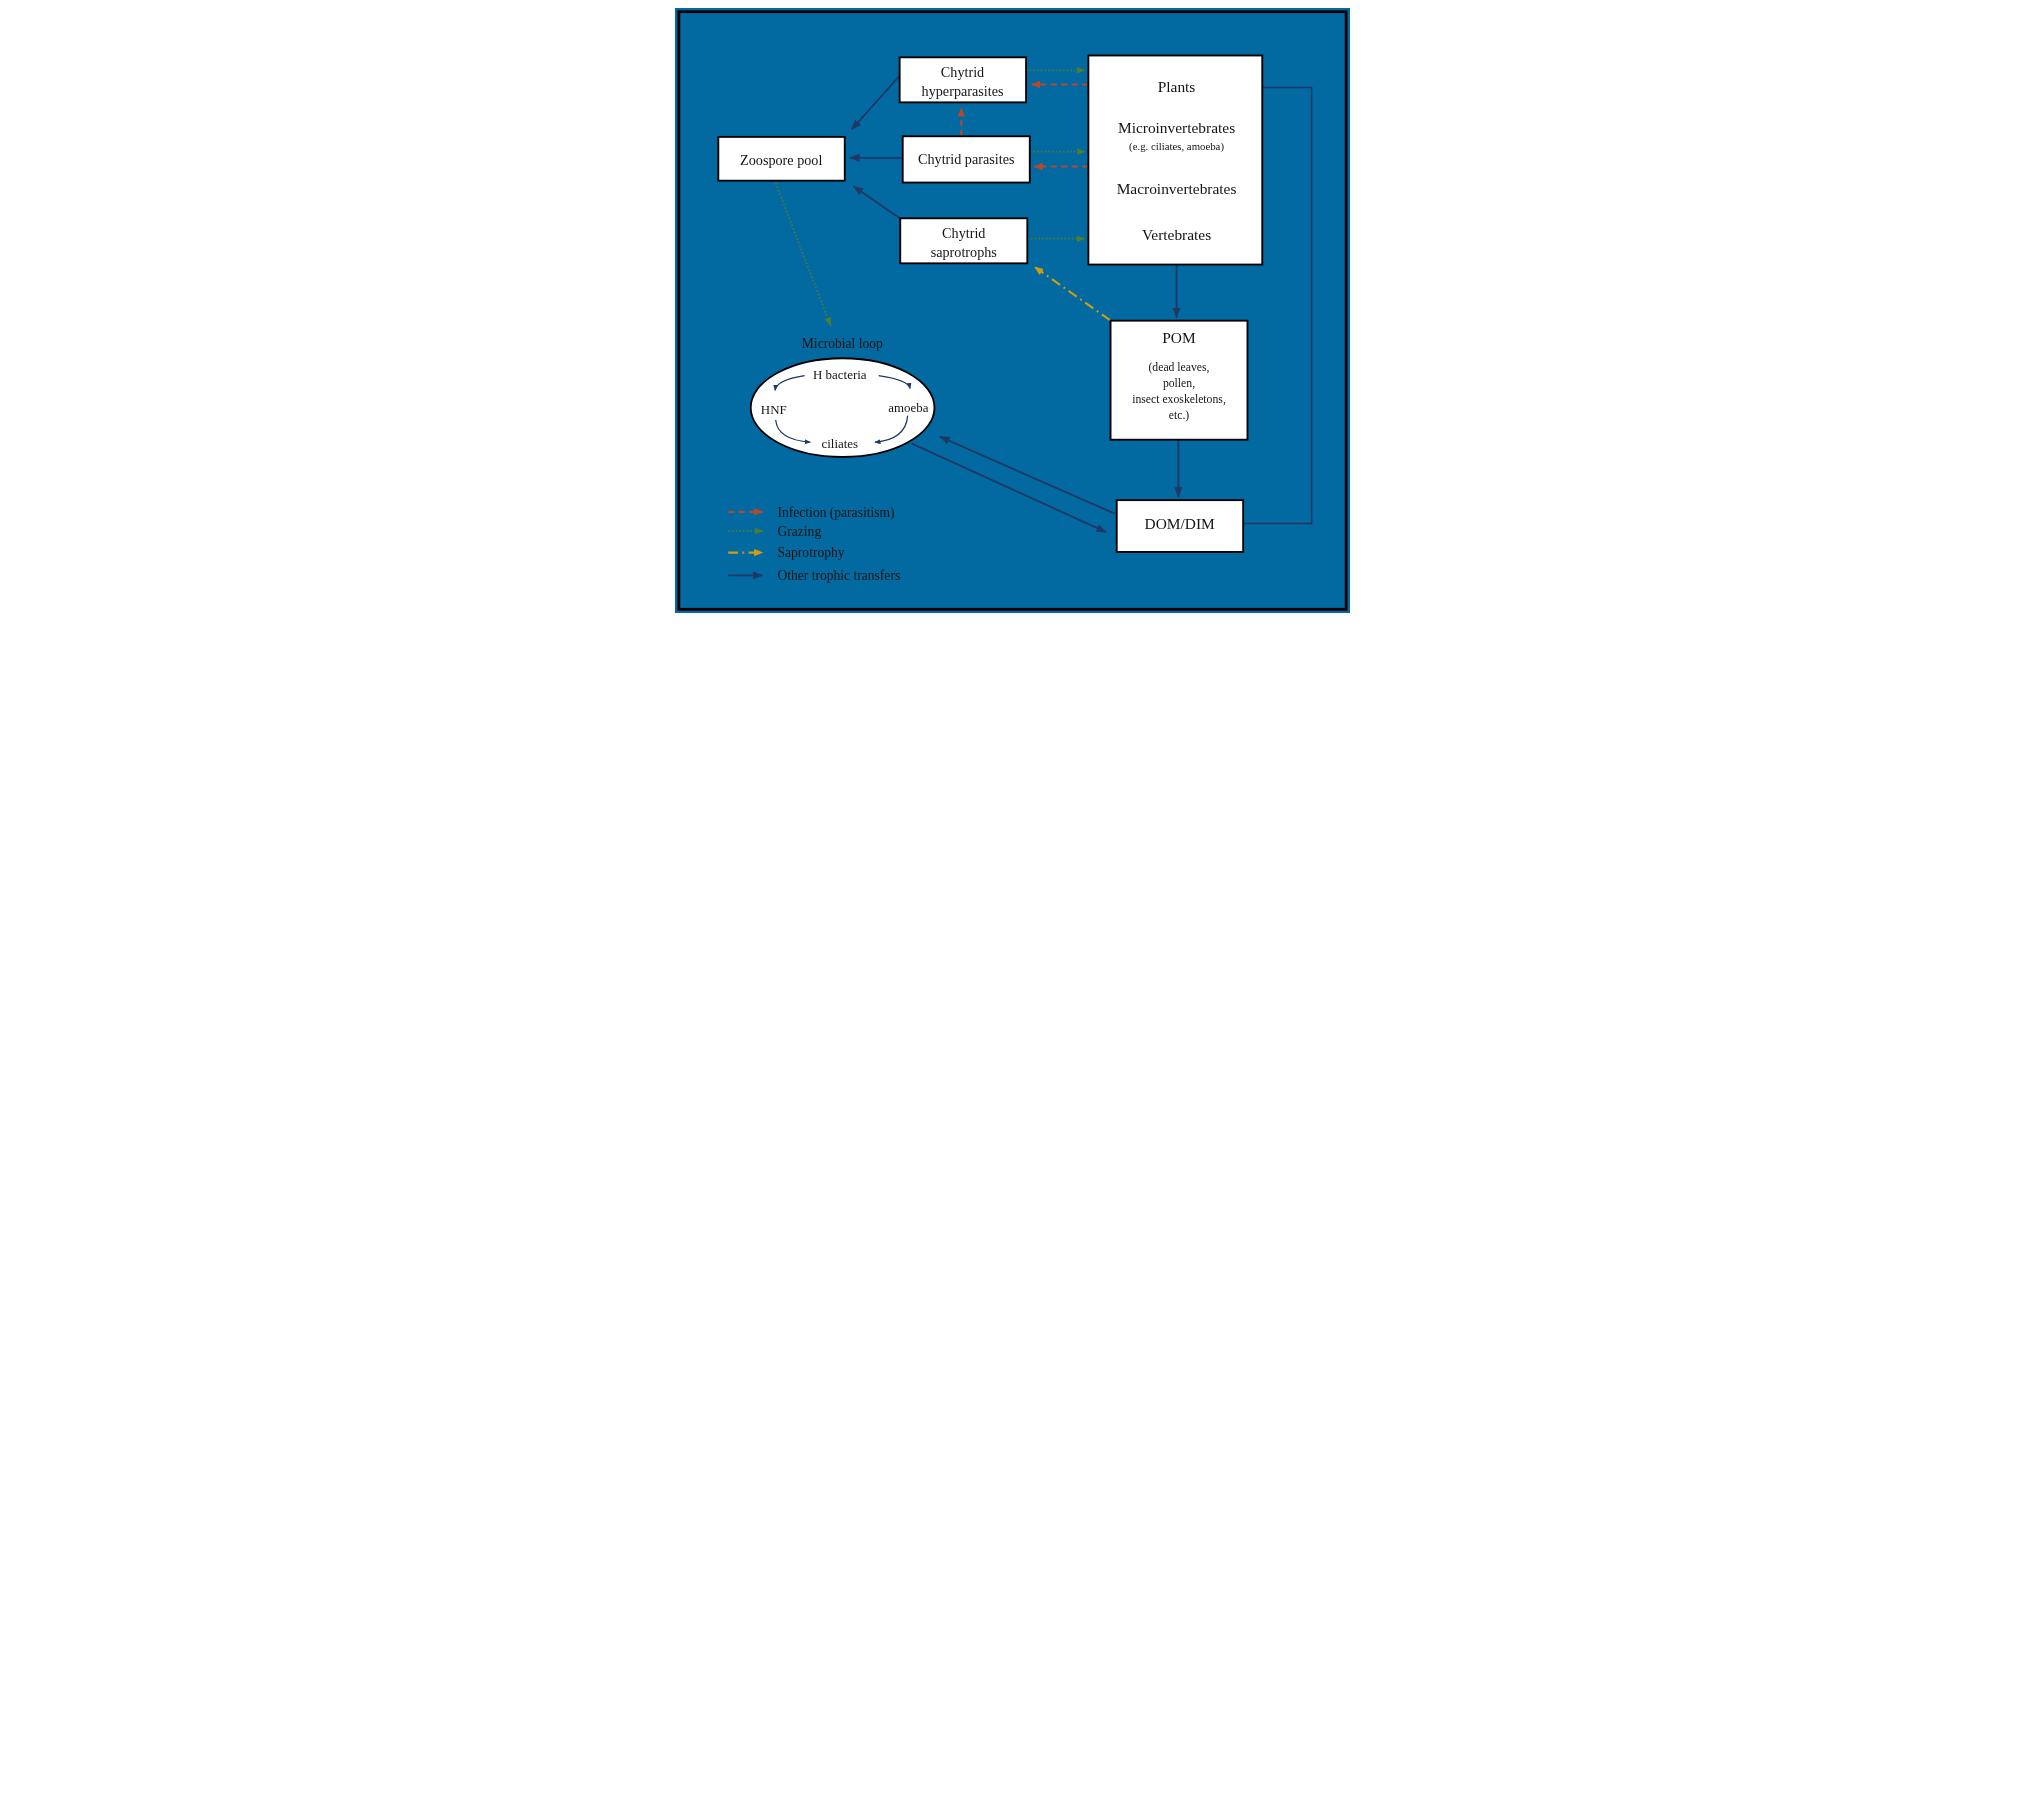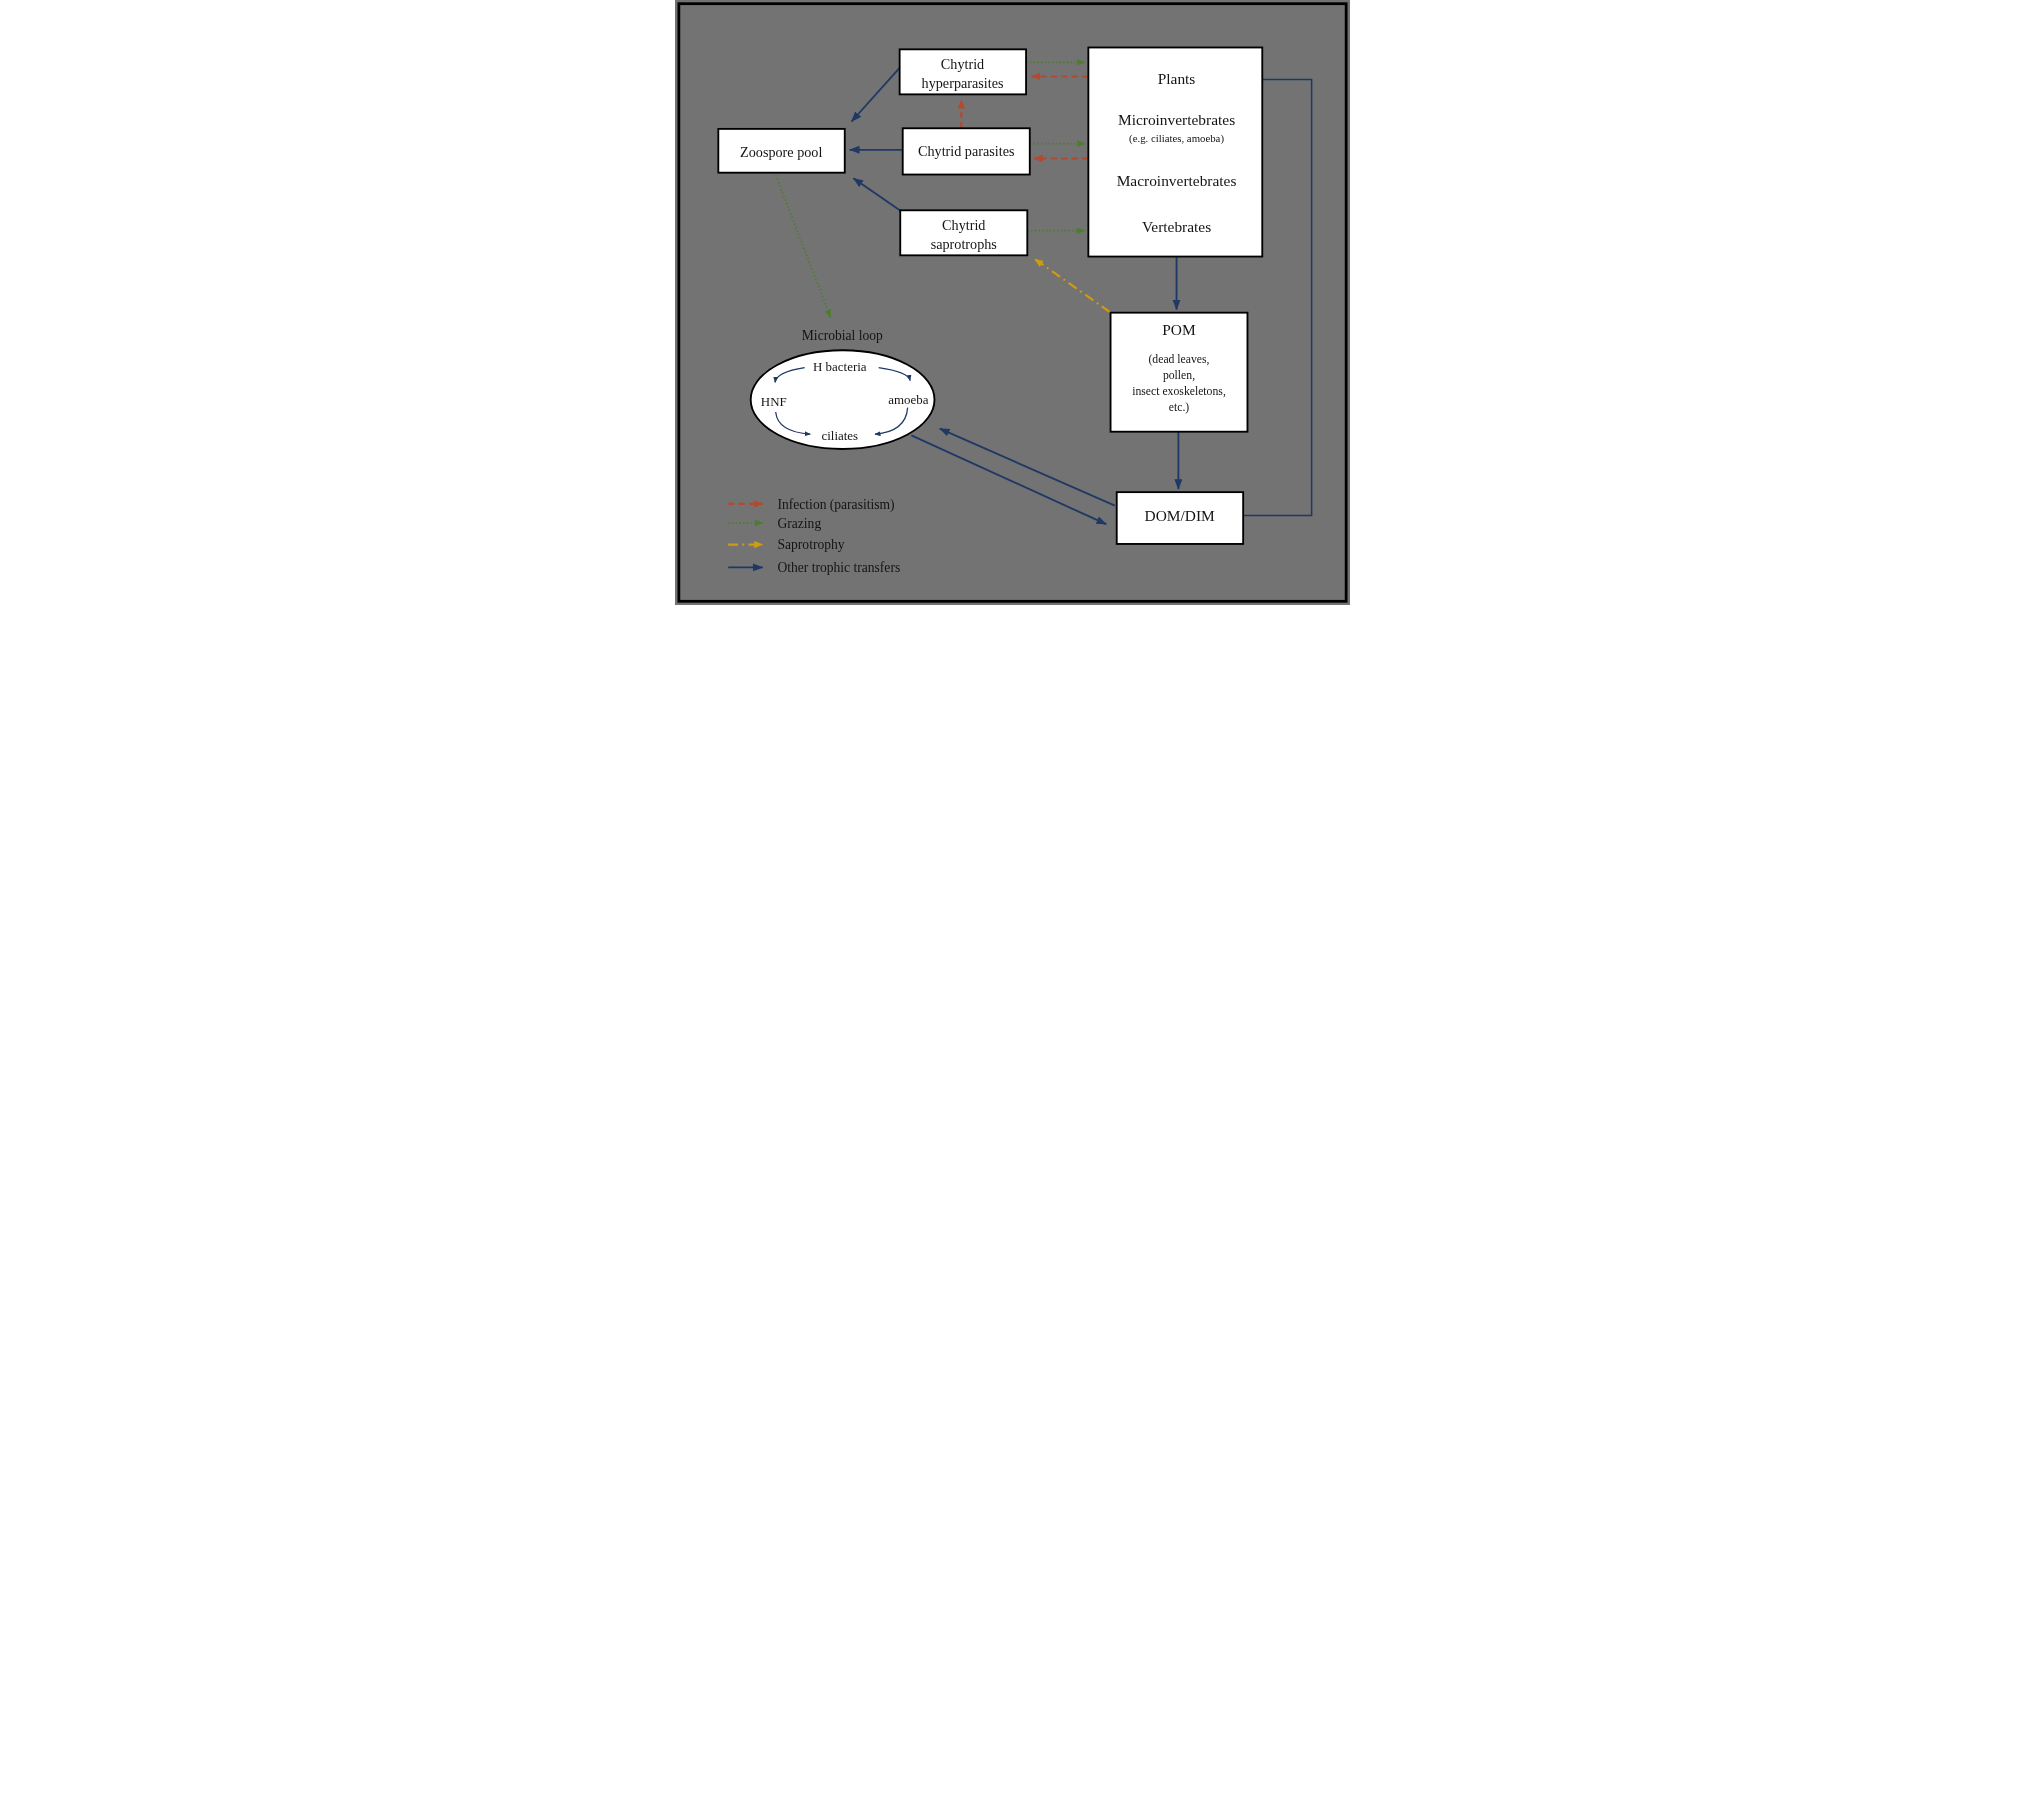--- a/index.html
+++ b/index.html
@@ -1,16 +1,16 @@
 <!DOCTYPE html>
 <html style="font-size:10px"><head>
 <meta charset="utf-8">
 <style>
   html,body{margin:0;padding:0;background:#ffffff;}
-  .stage{position:relative;width:675px;height:605px;background:#737373;margin:0 auto;
+  .stage{position:relative;width:675px;height:605px;background:#0369a1;margin:8px auto;
          font-family:"Liberation Serif","DejaVu Serif",serif;}
   svg{display:block;}
   .arrow{fill:none;}
   .box{fill:#ffffff;stroke:#000000;stroke-width:3;}
   .ellipse{fill:#ffffff;stroke:#000000;stroke-width:3;}
   text{fill:#141414;font-family:"Liberation Serif","DejaVu Serif",serif;}
   .t23{font-size:23px;} .t25{font-size:25px;} .t17{font-size:17.5px;}
   .t19{font-size:19px;} .t22{font-size:22px;} .t21{font-size:21px;}
   .mid{text-anchor:middle;}
 </style>

